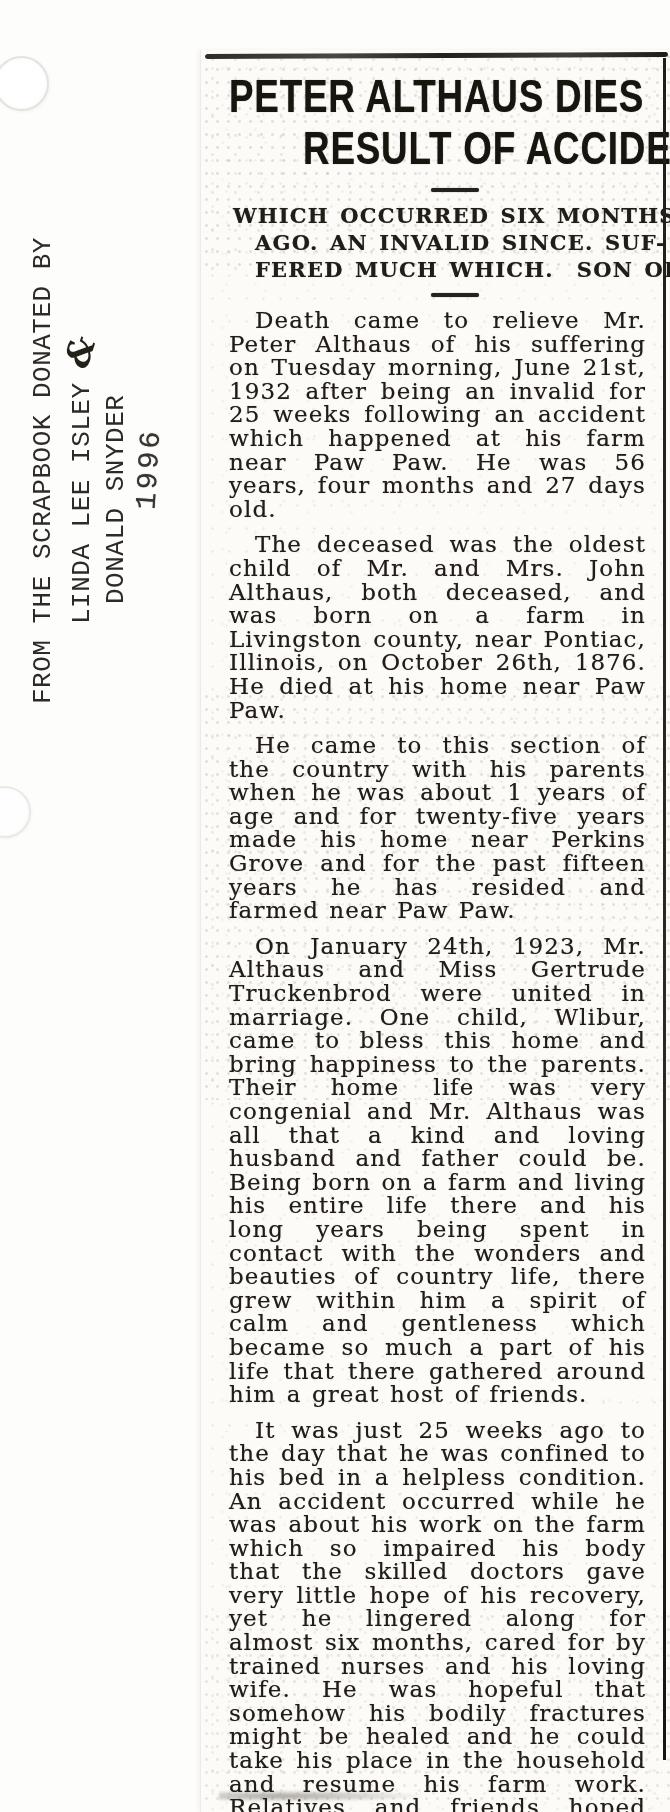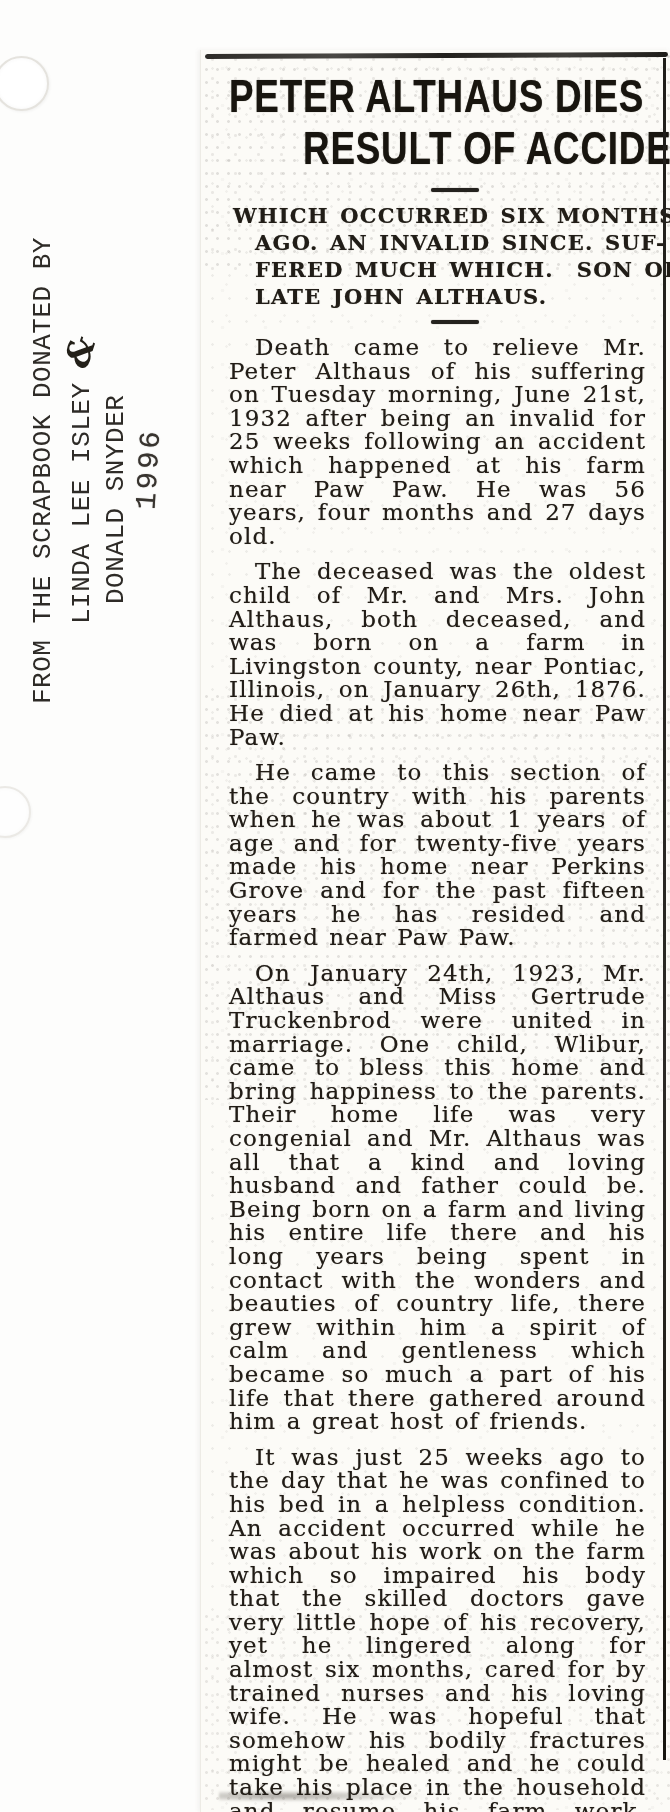--- a/index.html
+++ b/index.html
@@ -150,29 +150,28 @@
       <header>
         <h1 class="headline headline-1"><span class="hl-scale">PETER ALTHAUS DIES</span></h1>
         <h1 class="headline headline-2"><span class="hl-scale">RESULT OF ACCIDENT</span></h1>
 
         <div class="rule"></div>
 
         <h2 class="subhead">
           <div class="subhead-line subhead-line-0">WHICH OCCURRED SIX MONTHS</div>
           <div class="subhead-line">AGO. AN INVALID SINCE. SUF-</div>
           <div class="subhead-line">FERED MUCH WHICH.  SON OF</div>
-          <div class="subhead-line">LATE JOHN ALTHAUS.</div>
         </h2>
 
         <div class="rule rule-2"></div>
       </header>
 
       <section class="obituary-body">
         <p>Death came to relieve Mr. Peter Althaus of his suffering on Tuesday morning, June 21st, 1932 after being an invalid for 25 weeks following an accident which happened at his farm near Paw Paw. He was 56 years, four months and 27 days old.</p>
-        <p>The deceased was the oldest child of Mr. and Mrs. John Althaus, both deceased, and was born on a farm in Livingston county, near Pontiac, Illinois, on January 26th, 1876. He died at his home near Paw Paw.</p>
+        <p>The deceased was the oldest child of Mr. and Mrs. John Althaus, both deceased, and was born on a farm in Livingston county, near Pontiac, Illinois, on October 26th, 1876. He died at his home near Paw Paw.</p>
         <p>He came to this section of the country with his parents when he was about 1 years of age and for twenty-five years made his home near Perkins Grove and for the past fifteen years he has resided and farmed near Paw Paw.</p>
         <p>On January 24th, 1923, Mr. Althaus and Miss Gertrude Truckenbrod were united in marriage. One child, Wlibur, came to bless this home and bring happiness to the parents. Their home life was very congenial and Mr. Althaus was all that a kind and loving husband and father could be. Being born on a farm and living his entire life there and his long years being spent in contact with the wonders and beauties of country life, there grew within him a spirit of calm and gentleness which became so much a part of his life that there gathered around him a great host of friends.</p>
         <p>It was just 25 weeks ago to the day that he was confined to his bed in a helpless condition. An accident occurred while he was about his work on the farm which so impaired his body that the skilled doctors gave very little hope of his recovery, yet he lingered along for almost six months, cared for by trained nurses and his loving wife. He was hopeful that somehow his bodily fractures might be healed and he could take his place in the household and resume his farm work. Relatives and friends hoped and prayed for such but after struggling along the grim reaper of death finally called him to his heavenly home. So quietly and so patiently did he bear his afflictions and his patience and courage as well as the beautiful qualities of his character will always be cherished by the loved ones who are now mourning over the passing of this husband, father and brother.</p>
       </section>
     </div>
   </article>
 
 </div>
 
 </body></html>

